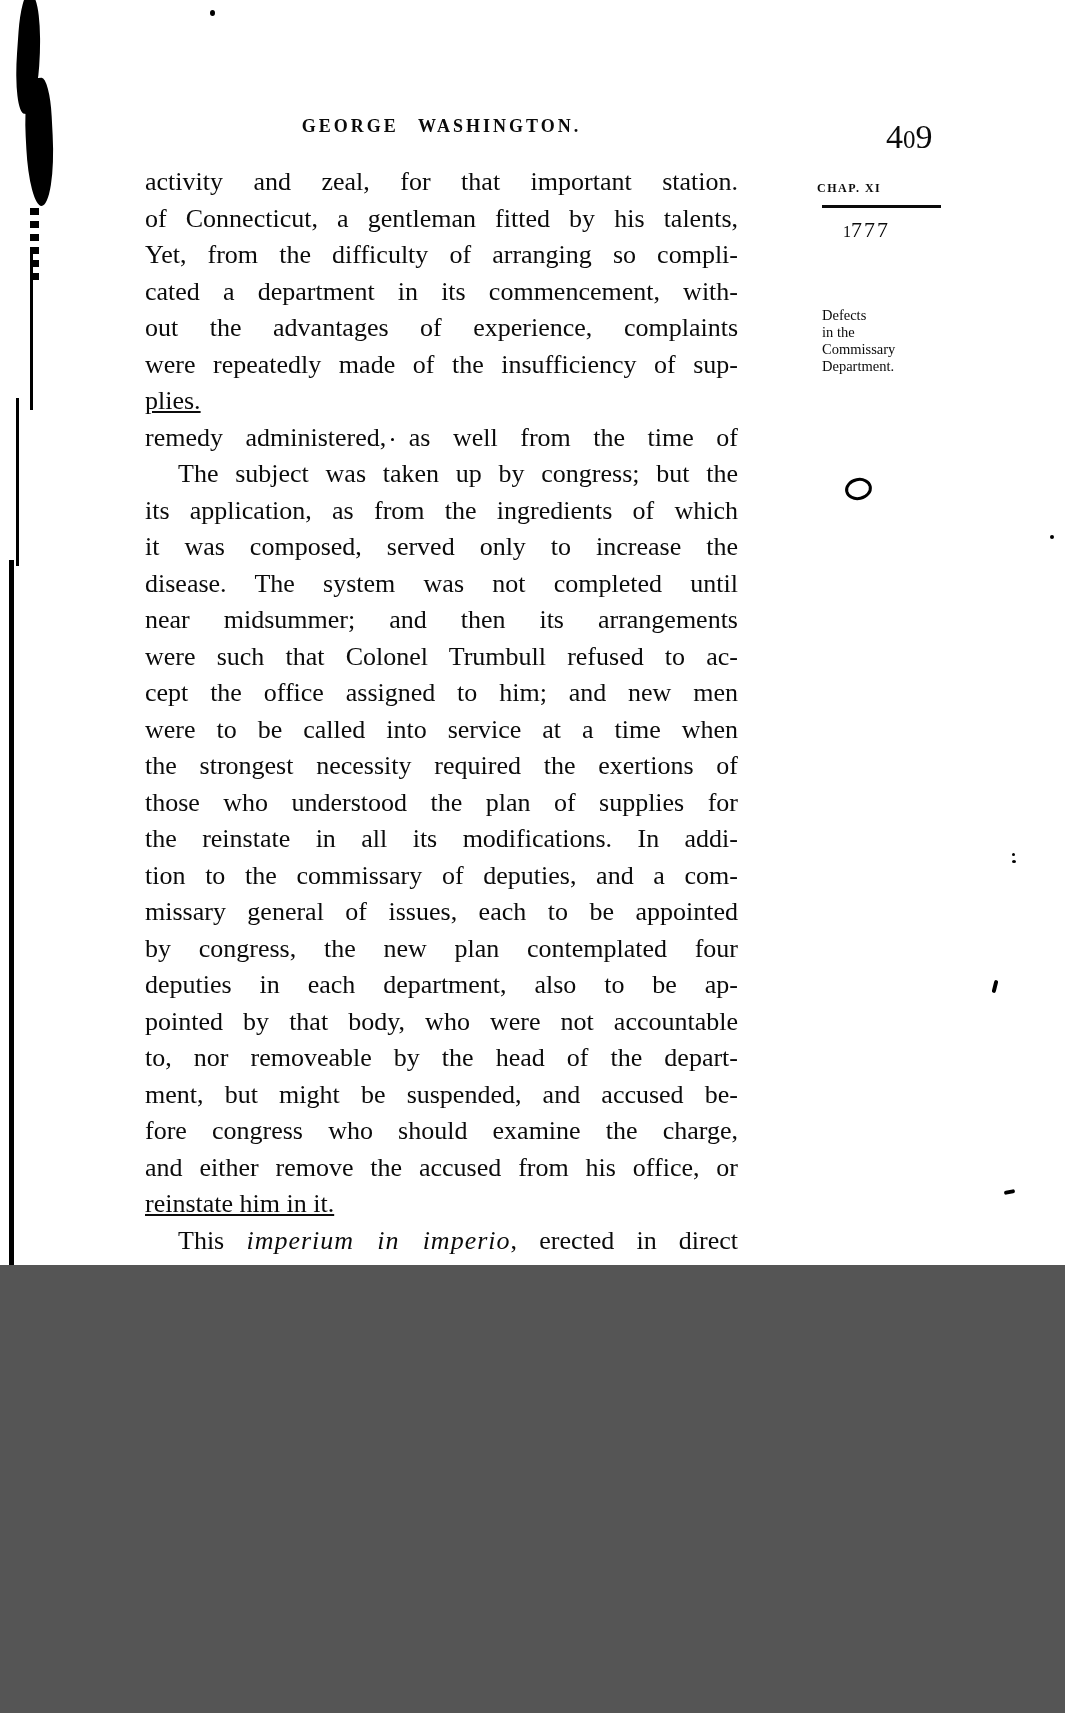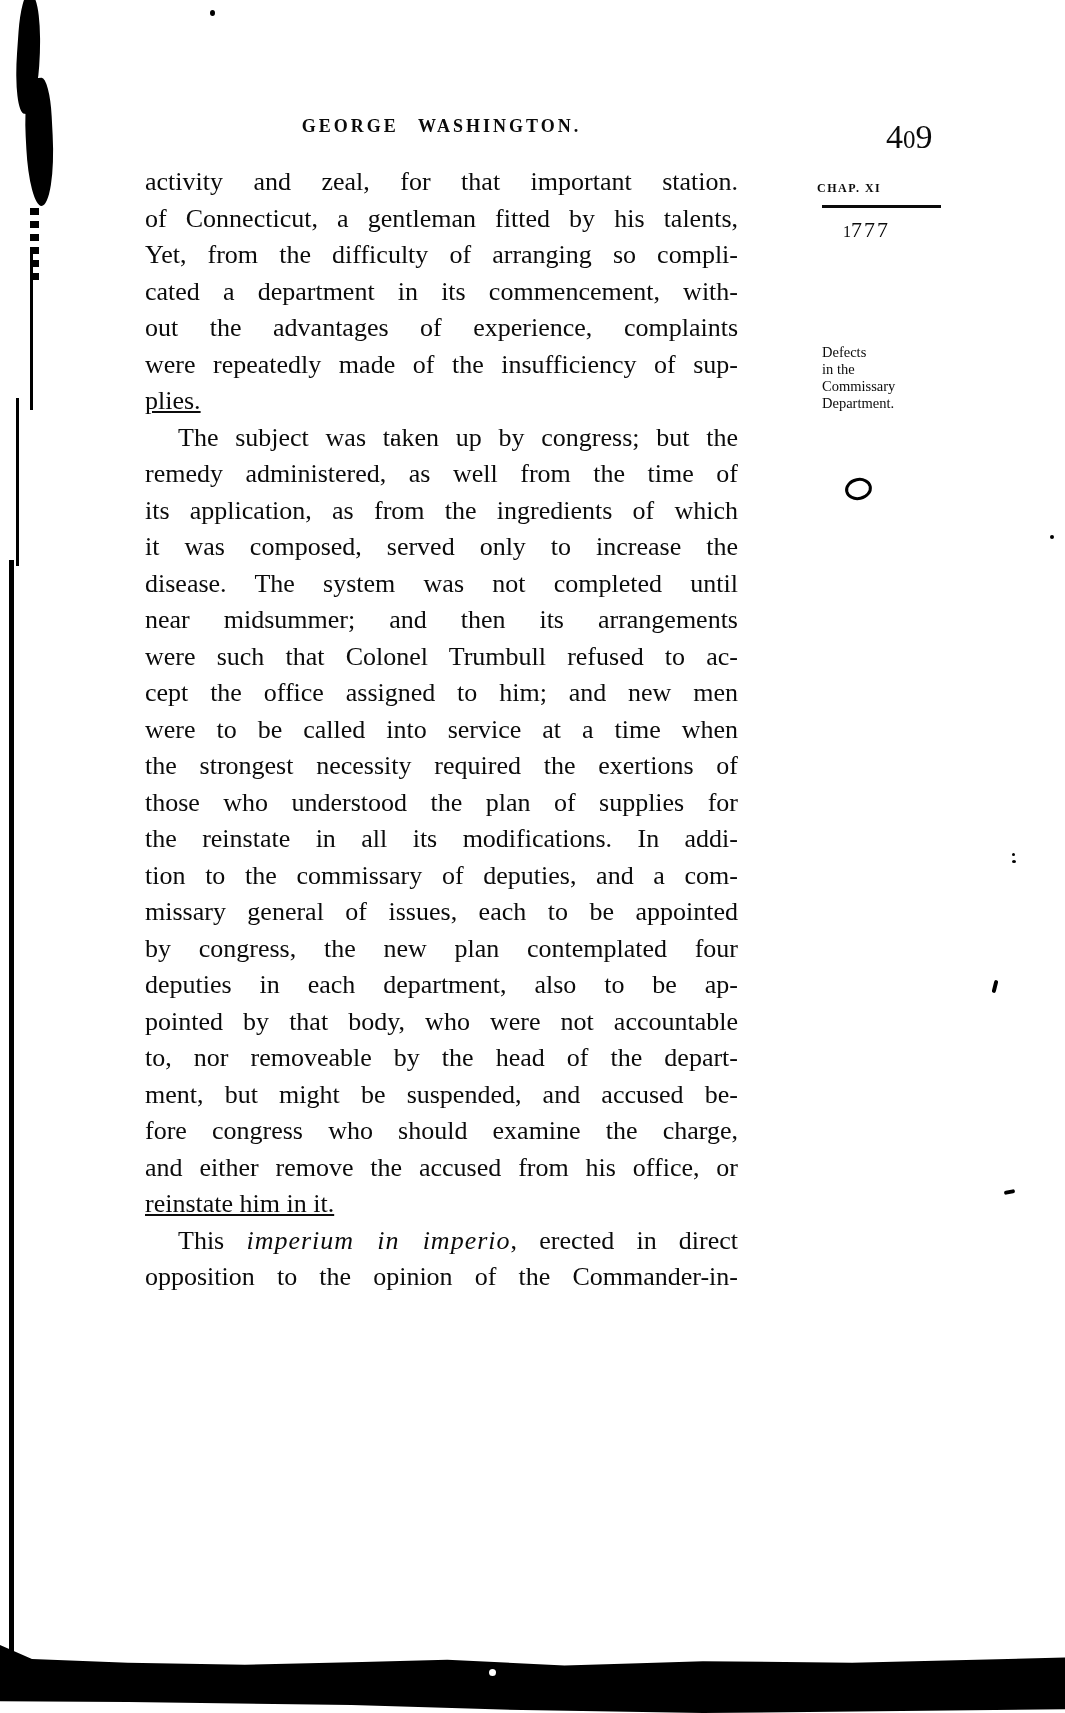--- a/index.html
+++ b/index.html
@@ -1,18 +1,18 @@
 <!DOCTYPE html>
 <html><head>
 <meta charset="utf-8">
 <style>
   html,body{margin:0;padding:0;background:#555;}
   .page{
     position:relative;
-    width:1065px;height:1713px;
+    width:1065px;height:1265px;
     background:#ffffff;
     overflow:hidden;
     font-family:"Liberation Serif","DejaVu Serif",serif;
     color:#0b0b0b;
   }
   
   .header-title{
     position:absolute;left:145px;top:116px;width:593px;
     text-align:center;font-size:18px;letter-spacing:3px;word-spacing:12px;
     font-weight:bold;white-space:nowrap;
@@ -27,21 +27,21 @@
     position:absolute;left:817px;top:181px;
     font-size:12px;letter-spacing:1.5px;font-weight:bold;white-space:nowrap;
   }
   .chap-rule{
     position:absolute;left:822px;top:205px;width:119px;height:3px;background:#0b0b0b;
   }
   .year-label{position:absolute;left:843px;top:219px;line-height:1;white-space:nowrap;}
   .year-label .big{font-size:22px;letter-spacing:2px;}
   .year-label .small{font-size:16px;}
   .sidenote{
-    position:absolute;left:822px;top:344px;
+    position:absolute;left:822px;top:307px;
     font-size:14.5px;line-height:17px;white-space:nowrap;
   }
   .circle-mark{
     position:absolute;left:845px;top:478px;width:21px;height:16px;
     border:3px solid #000;border-radius:50%;transform:rotate(-12deg);
     background:transparent;
   }
   
   .body-col{
     position:absolute;left:145px;top:164px;width:593px;
@@ -94,22 +94,22 @@
 
   <div class="body-col">
     <div class="tl">activity and zeal, for that important station.</div>
     <div class="tl">of Connecticut, a gentleman fitted by his talents,</div>
     <div class="tl">Yet, from the difficulty of arranging so compli-</div>
     <div class="tl">cated a department in its commencement, with-</div>
     <div class="tl">out the advantages of experience, complaints</div>
     <div class="tl">were repeatedly made of the insufficiency of sup-</div>
     <div class="tl left">plies.</div>
 
+    <div class="tl">remedy administered, as well from the time of</div>
     <div class="tl indent">The subject was taken up by congress; but the</div>
-    <div class="tl">remedy administered, as well from the time of</div>
     <div class="tl">its application, as from the ingredients of which</div>
     <div class="tl">it was composed, served only to increase the</div>
     <div class="tl">disease. The system was not completed until</div>
     <div class="tl">near midsummer; and then its arrangements</div>
     <div class="tl">were such that Colonel Trumbull refused to ac-</div>
     <div class="tl">cept the office assigned to him; and new men</div>
     <div class="tl">were to be called into service at a time when</div>
     <div class="tl">the strongest necessity required the exertions of</div>
     <div class="tl">those who understood the plan of supplies for</div>
     <div class="tl">the reinstate in all its modifications. In addi-</div>

